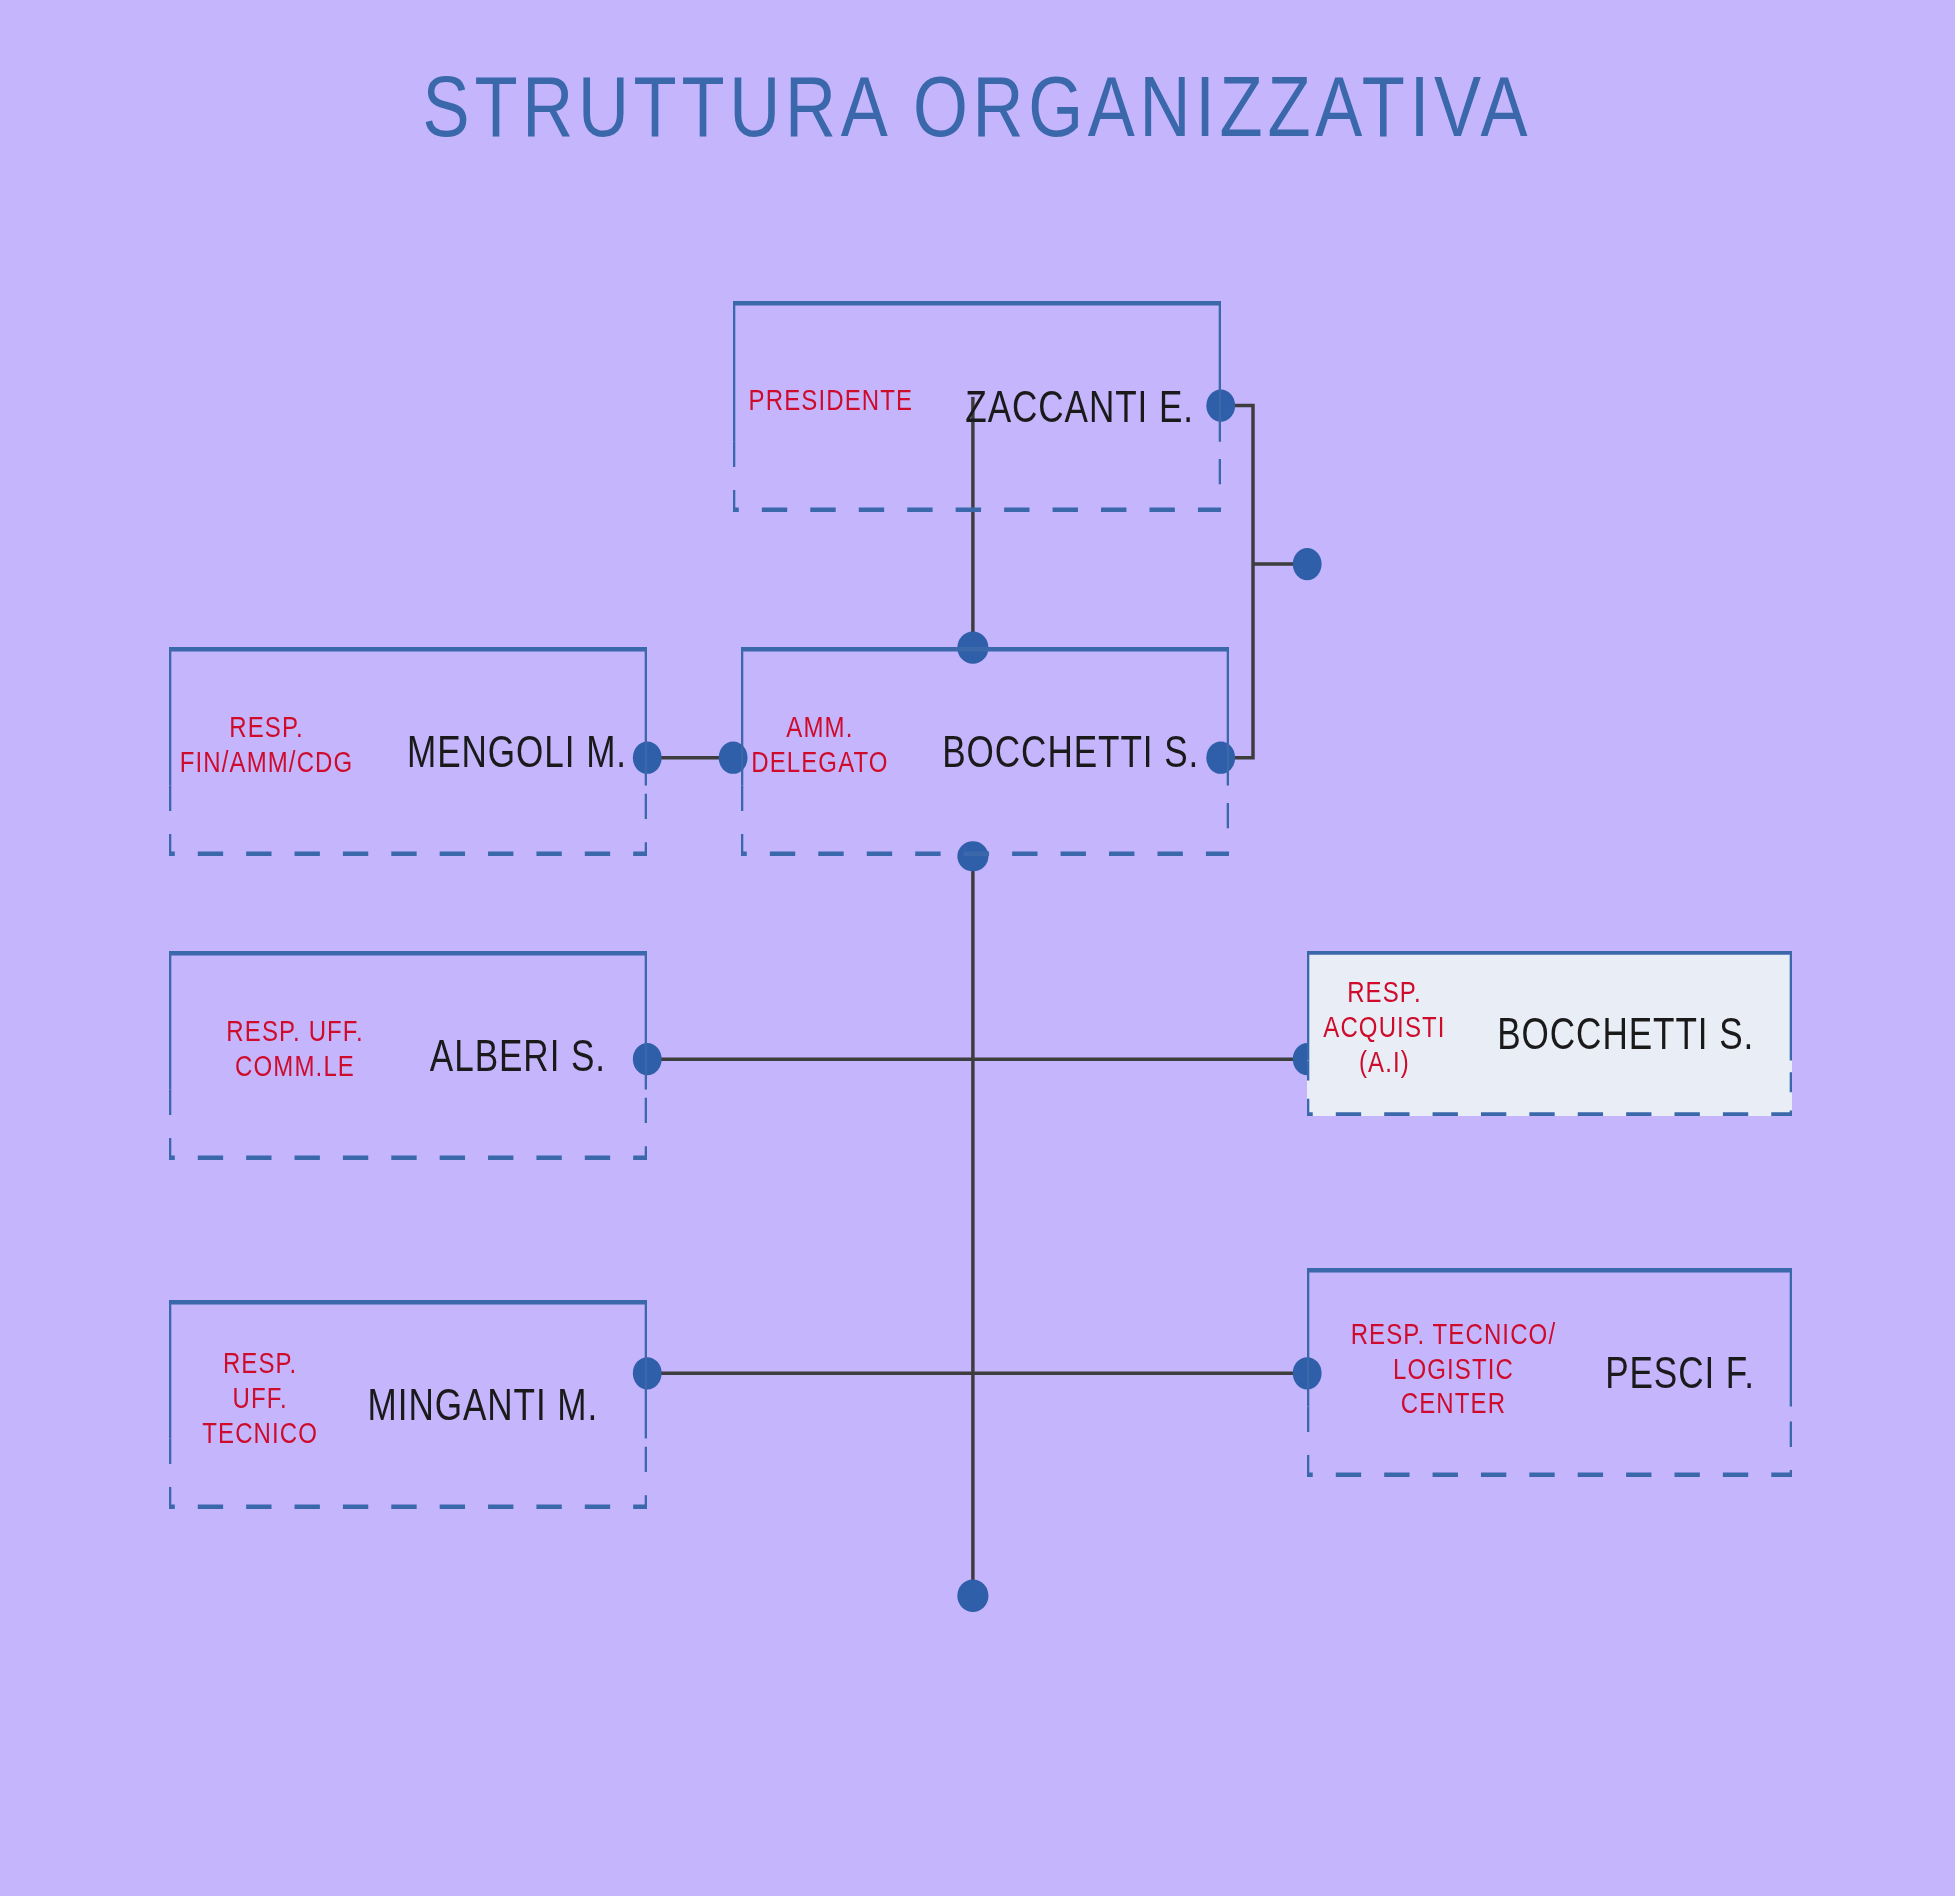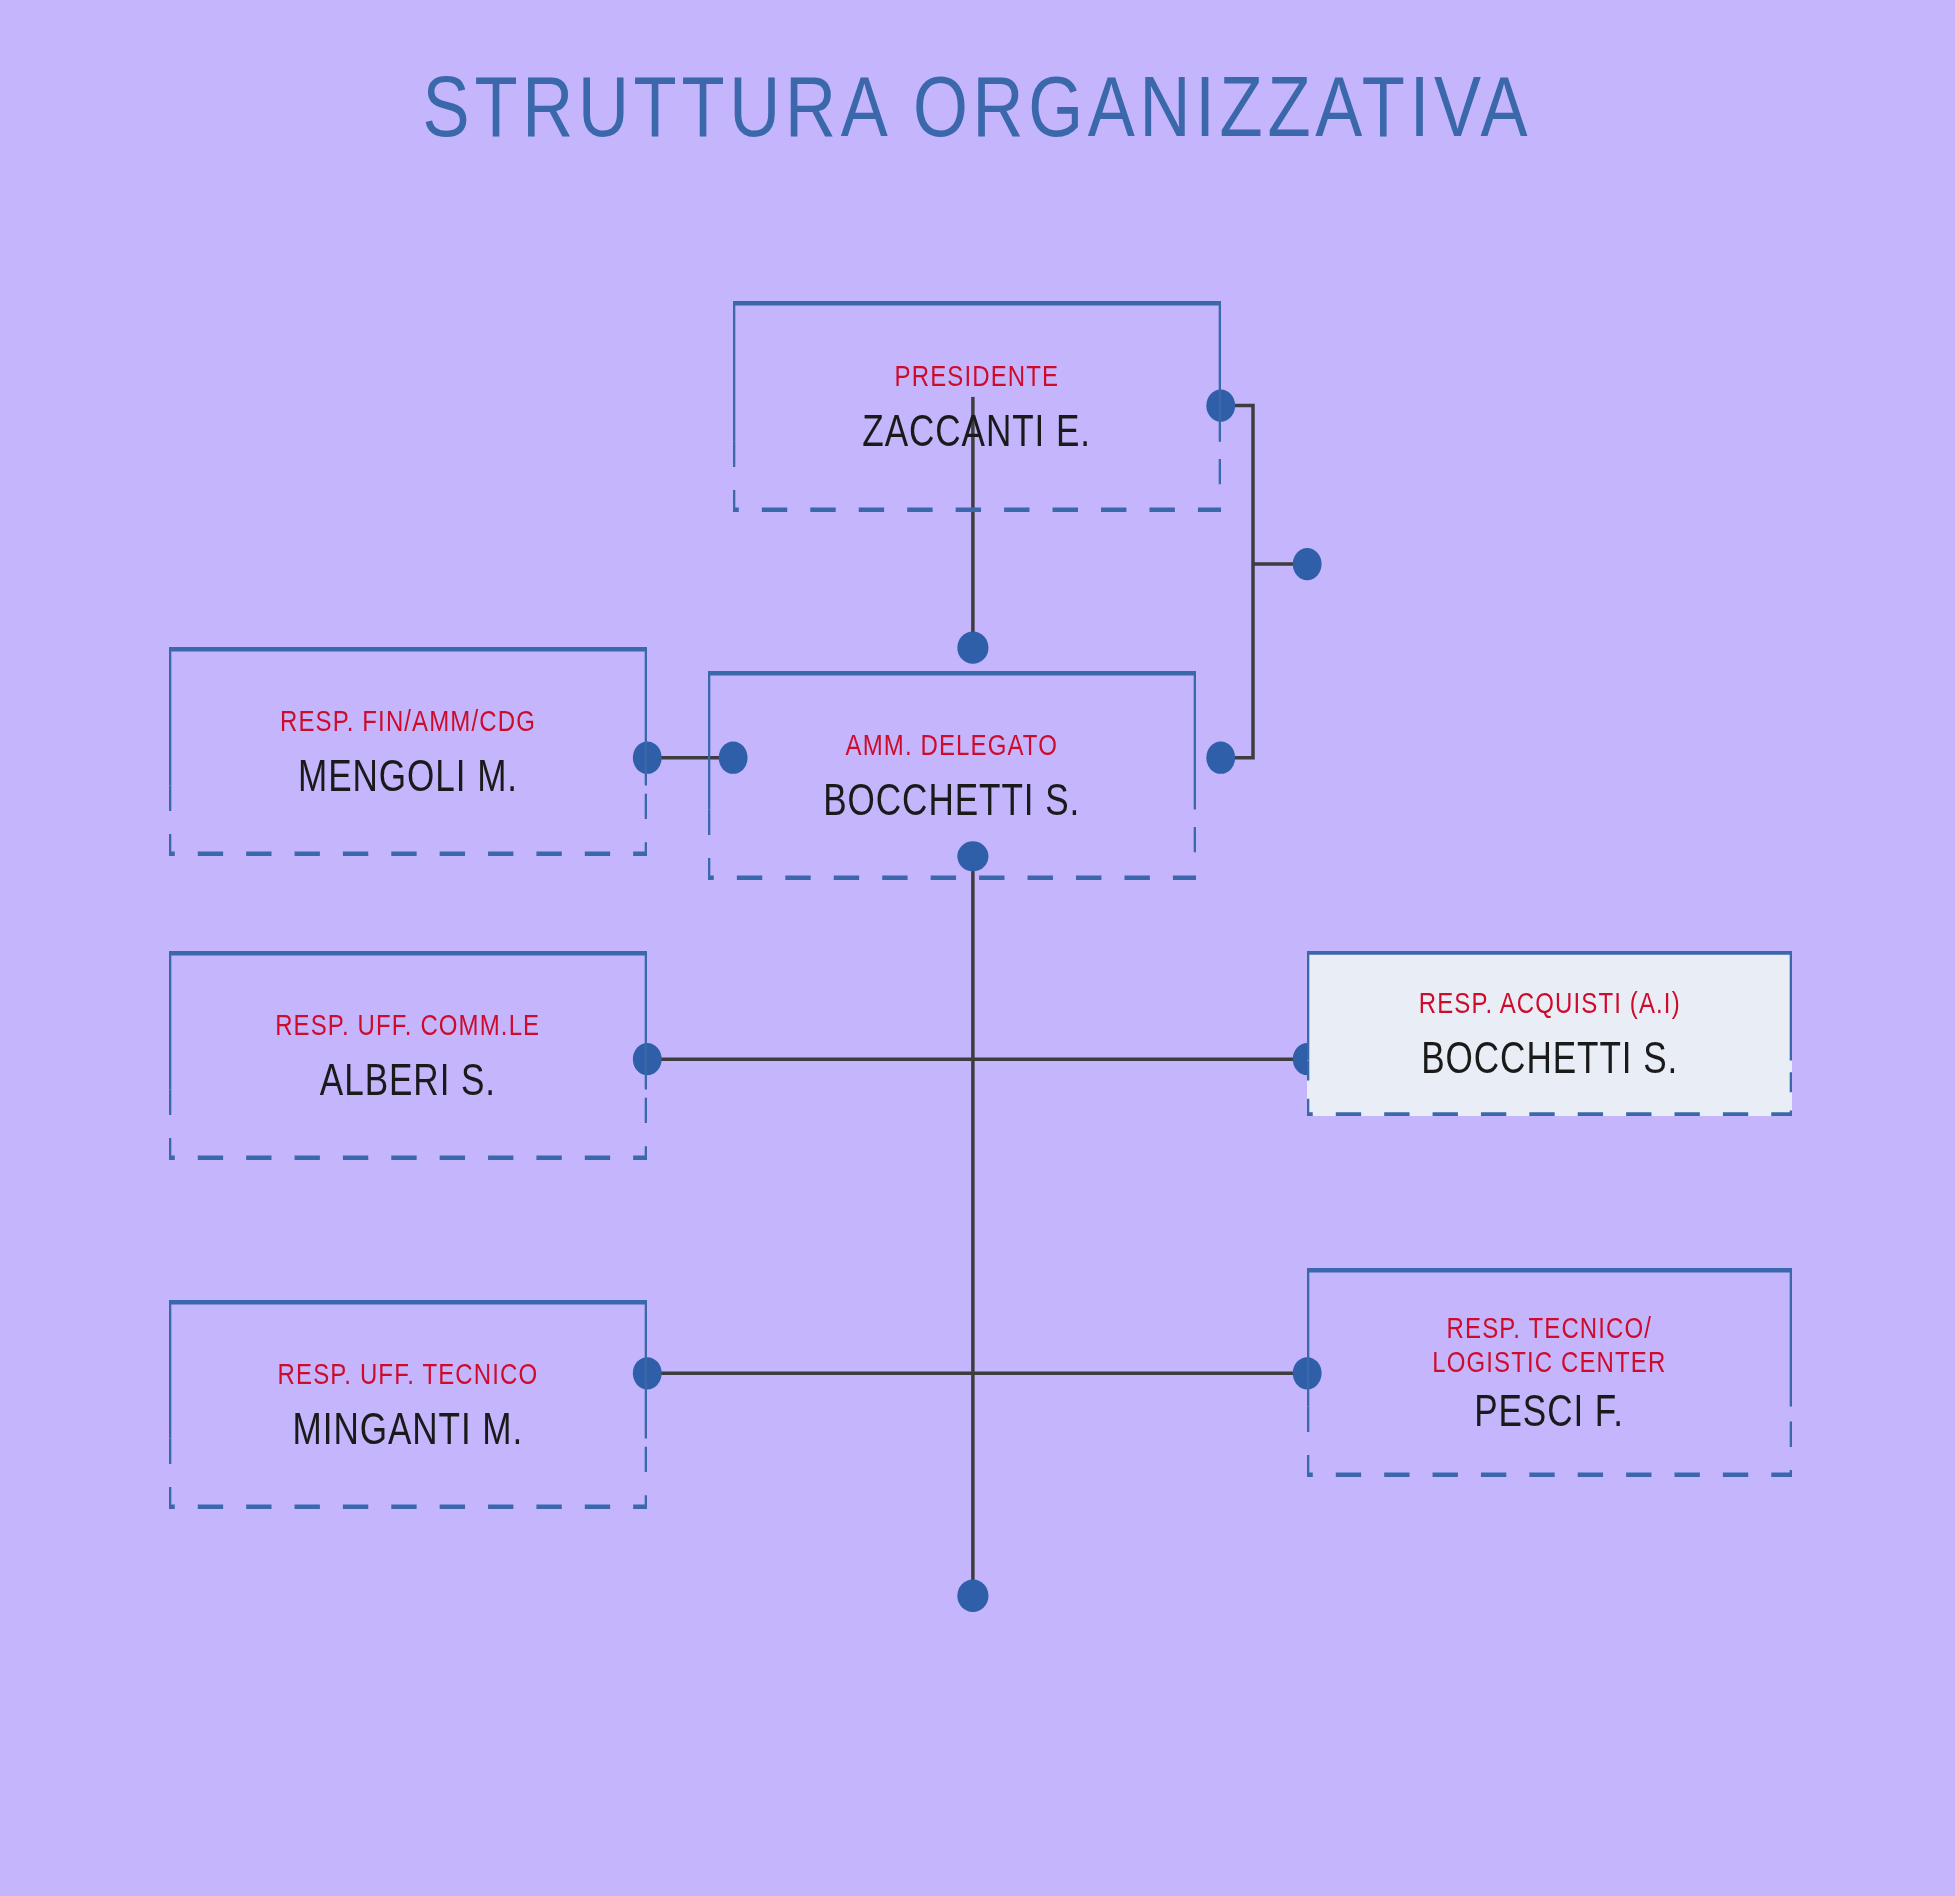--- a/index.html
+++ b/index.html
@@ -71,21 +71,21 @@
   .node.highlight .fill {
     background: #e9edf6;
   }
   .node-body {
     position: absolute;
     left: 0;
     right: 0;
     top: 0;
     bottom: 0;
     display: flex;
-    flex-direction: column;
+    flex-direction: row;
     align-items: center;
     justify-content: center;
     text-align: center;
     padding: 12px 16px;
     box-sizing: border-box;
   }
   .role {
     color: #cf0b2c;
     font-size: 30px;
     line-height: 1.16;
@@ -157,21 +157,21 @@
     <svg class="frame-solid" viewBox="0 0 830 362" preserveAspectRatio="none">
       <path d="M 0 240 L 0 4 L 830 4 L 830 240" fill="none" stroke="#3a68ab" stroke-width="8"></path>
       <path d="M 0 240 L 0 358 L 830 358 L 830 240" fill="none" stroke="#3a68ab" stroke-width="8" stroke-dasharray="44 40"></path>
     </svg>
     <div class="node-body">
       <div class="role">RESP. FIN/AMM/CDG</div>
       <div class="person">MENGOLI M.</div>
     </div>
   </div>
 
-  <div class="node" style="left:708px; top:647px; width:488px; height:209px;margin-top:24px;">
+  <div class="node" style="left:741px; top:647px; width:488px; height:209px;">
     <svg class="frame-solid" viewBox="0 0 846 362" preserveAspectRatio="none">
       <path d="M 0 240 L 0 4 L 846 4 L 846 240" fill="none" stroke="#3a68ab" stroke-width="8"></path>
       <path d="M 0 240 L 0 358 L 846 358 L 846 240" fill="none" stroke="#3a68ab" stroke-width="8" stroke-dasharray="44 40"></path>
     </svg>
     <div class="node-body">
       <div class="role">AMM. DELEGATO</div>
       <div class="person">BOCCHETTI S.</div>
     </div>
   </div>
 

